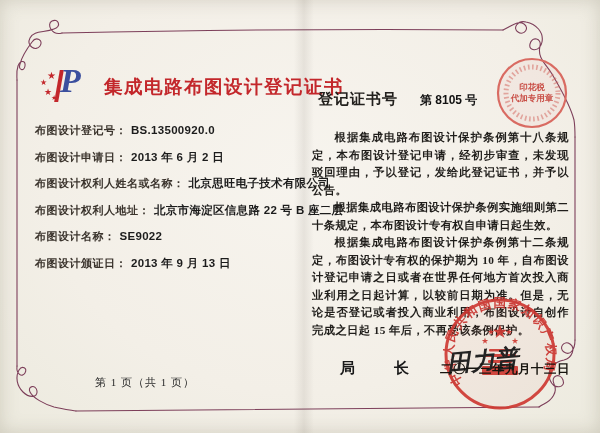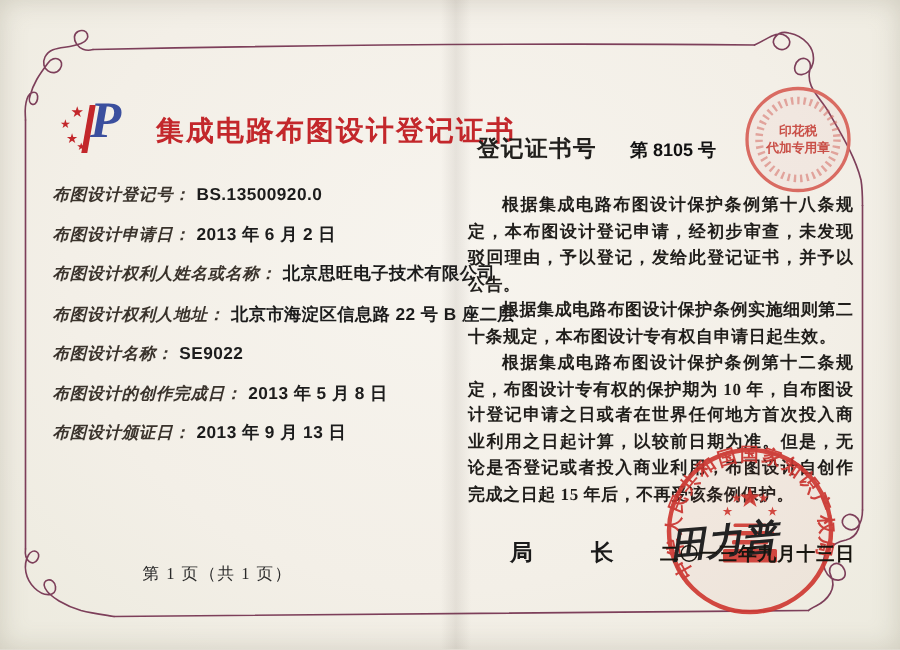--- a/index.html
+++ b/index.html
@@ -27,21 +27,21 @@
   .logo .pletter{
     position:absolute;left:20px;top:-4px;font-family:"Liberation Serif",serif;
     font-style:italic;font-weight:bold;font-size:34px;color:#3b4f9e;
   }
   .title{
     margin:0 0 0 20px;font-size:18.5px;font-weight:bold;color:#c3272b;
     letter-spacing:1.5px;font-family:"Liberation Serif",serif;white-space:nowrap;
   }
   .fields{position:absolute;left:35px;top:120px;z-index:3;}
   .field{height:26.5px;white-space:nowrap;}
-  .flabel{font-size:11px;color:#3a332c;font-weight:600;letter-spacing:0.5px;font-style:italic;}
+  .flabel{font-size:11px;color:#3a332c;font-weight:600;letter-spacing:0.5px;}
   .fvalue{font-size:11.5px;color:#1c1c1c;font-weight:bold;font-family:"Liberation Sans",sans-serif;letter-spacing:0.3px;}
   .pfooter{
     position:absolute;left:60px;top:375px;width:170px;text-align:center;
     font-size:11px;color:#2a2a2a;letter-spacing:1px;z-index:3;
   }
   
   .certno-row{position:absolute;left:318px;top:90px;z-index:3;white-space:nowrap;}
   .certno-label{font-size:15px;color:#22201d;font-weight:600;letter-spacing:1px;}
   .certno-value{font-size:12px;color:#111;font-weight:bold;margin-left:18px;font-family:"Liberation Sans",sans-serif;}
   .body-text{
@@ -111,24 +111,20 @@
     </div>
     <div class="field">
       <span class="flabel">布图设计权利人地址：</span>
       <span class="fvalue">北京市海淀区信息路 22 号 B 座二层</span>
     </div>
     <div class="field">
       <span class="flabel">布图设计名称：</span>
       <span class="fvalue">SE9022</span>
     </div>
     <div class="field">
-      <span class="flabel">布图设计的创作完成日：</span>
-      <span class="fvalue">2013 年 5 月 8 日</span>
-    </div>
-    <div class="field">
       <span class="flabel">布图设计颁证日：</span>
       <span class="fvalue">2013 年 9 月 13 日</span>
     </div>
   </div>
 
   <div class="pfooter">第 1 页（共 1 页）</div>
 
   <div class="certno-row">
     <span class="certno-label">登记证书号</span>
     <span class="certno-value">第 8105 号</span>

